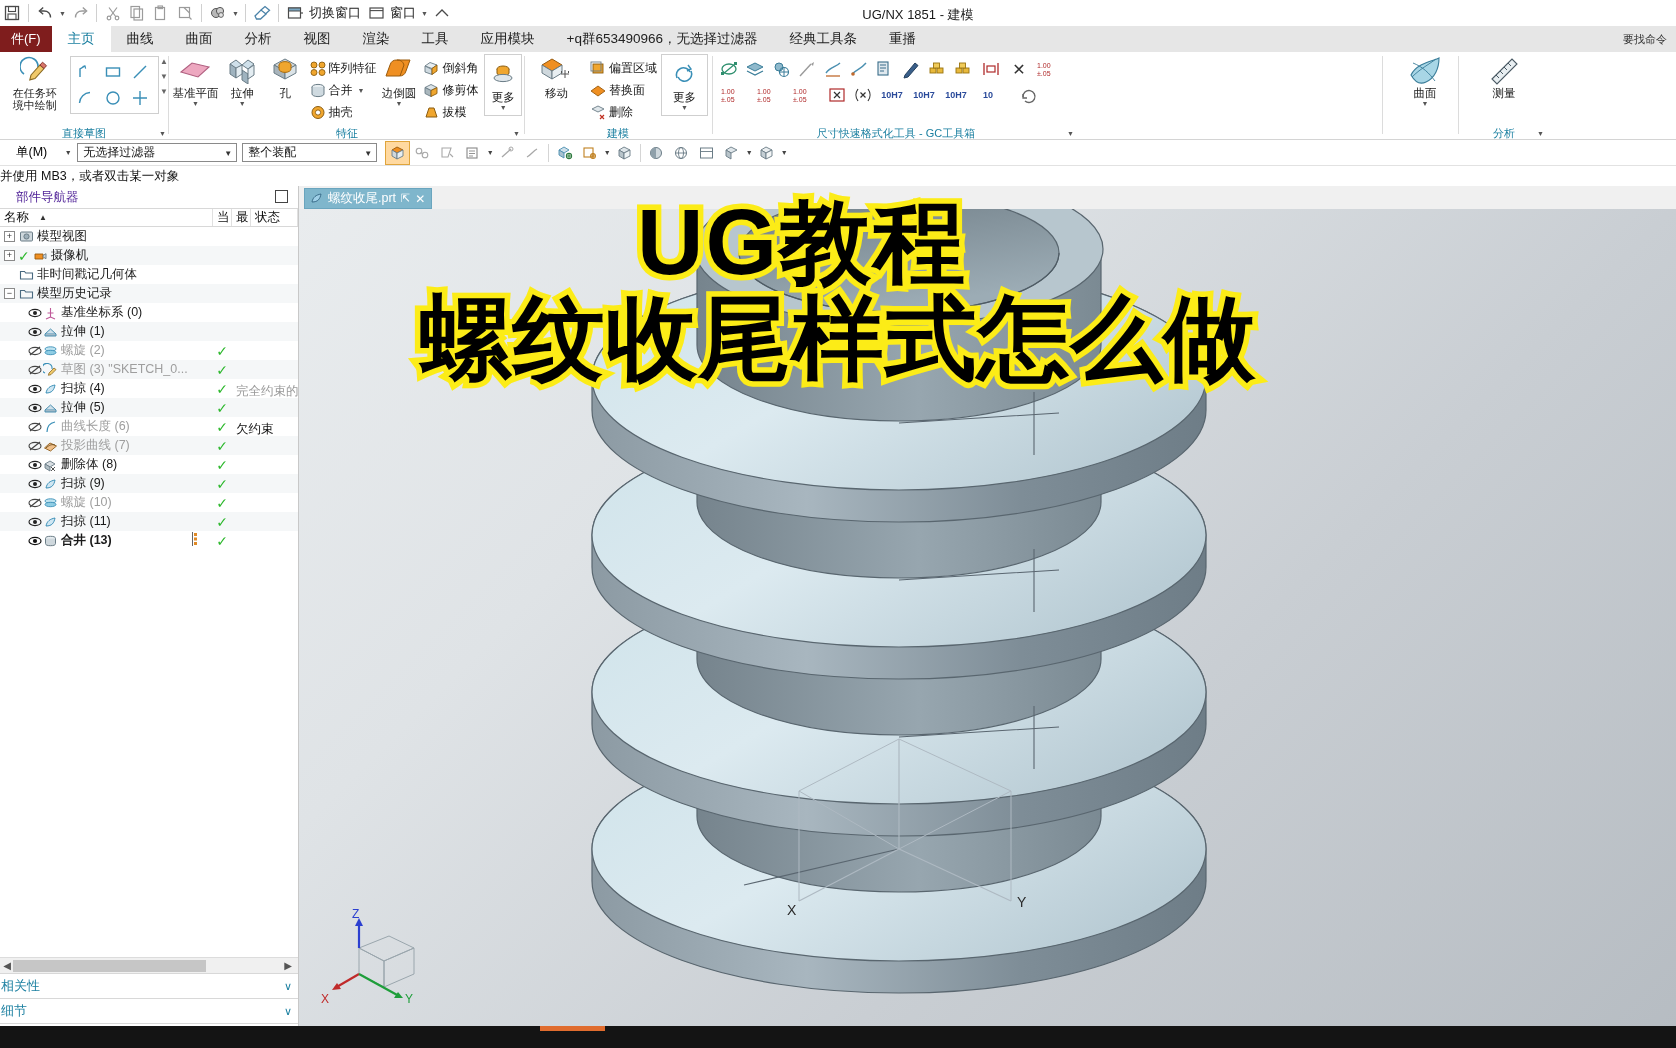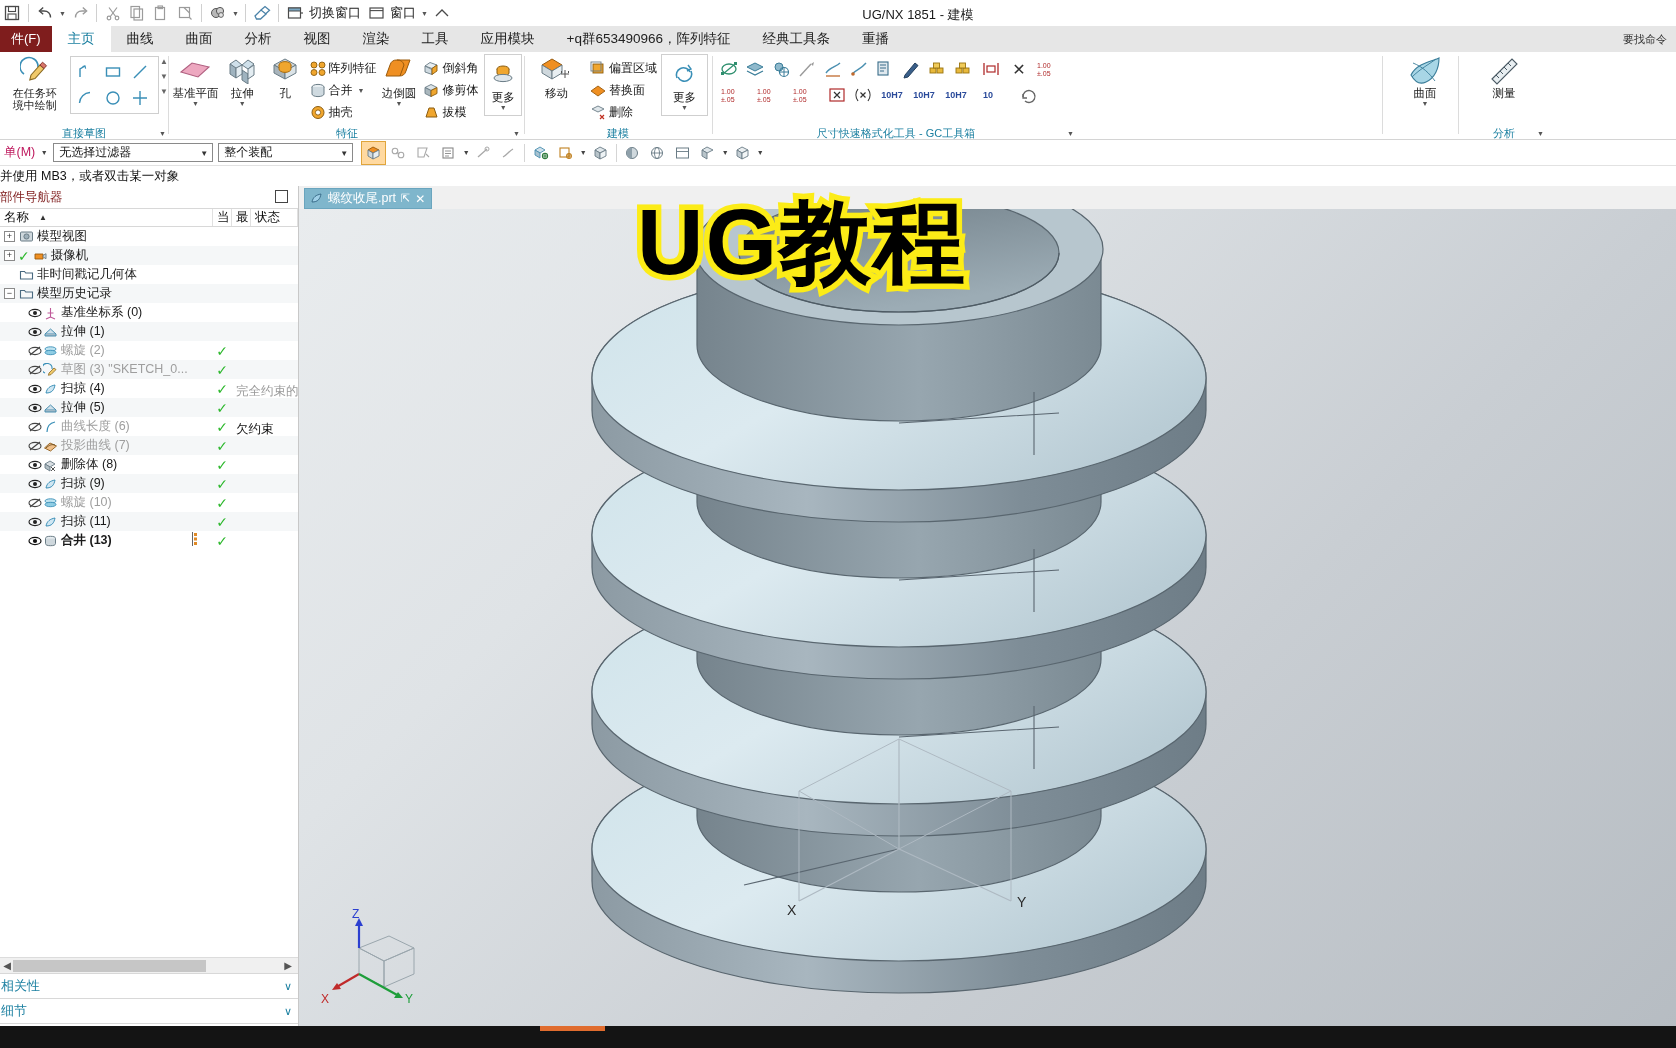--- a/index.html
+++ b/index.html
@@ -104,21 +104,21 @@
   .iconbtn {
     width: 26px; height: 26px; display: flex; align-items: center; justify-content: center;
   }
 
   
   .selbar {
     position: absolute; top: 140px; left: 0; width: 1676px; height: 26px;
     background: #ffffff; display: flex; align-items: center;
     border-bottom: 1px solid #e2e2e2;
   }
-  .sel-label { font-size: 12.5px; color: #be185d; padding: 0 4px; white-space: nowrap; }
+  .sel-label { font-size: 12.5px; color: #000000; padding: 0 16px; white-space: nowrap; }
   .sel-combo {
     height: 19px; border: 1px solid #8a8a8a; background: #fff;
     display: flex; align-items: center; font-size: 12px; color: #111;
     padding-left: 5px; position: relative;
   }
   .sel-combo .cb-caret {
     position: absolute; right: 4px; top: 0; height: 19px;
     display: flex; align-items: center; font-size: 8px; color: #333;
   }
   .sb-ic { width: 25px; height: 24px; display: flex; align-items: center; justify-content: center; }
@@ -134,21 +134,21 @@
   }
 
   
   .dock {
     position: absolute; top: 186px; left: 0; width: 299px; height: 862px;
     background: #ffffff; border-right: 1px solid #c8c8c8;
     display: flex; flex-direction: column;
   }
   .dock-title {
     height: 22px; display: flex; align-items: center;
-    font-size: 12.5px; color: #7f1d1d; padding-left: 0px; position: relative;
+    font-size: 12.5px; color: #4c1d95; padding-left: 16px; position: relative;
   }
   .dock-title .pin {
     position: absolute; right: 10px; top: 4px; width: 13px; height: 13px;
     border: 1.4px solid #444;
   }
   .pn-header {
     height: 19px; display: flex; align-items: center;
     border-top: 1px solid #d8d8d8; border-bottom: 1px solid #d8d8d8;
     background: #ffffff; font-size: 12.5px;
   }
@@ -371,21 +371,21 @@
   <div class="tabstrip">
     <div class="file-tab">件(F)</div>
     <div class="rtab active">主页</div>
     <div class="rtab">曲线</div>
     <div class="rtab">曲面</div>
     <div class="rtab">分析</div>
     <div class="rtab">视图</div>
     <div class="rtab">渲染</div>
     <div class="rtab">工具</div>
     <div class="rtab">应用模块</div>
-    <div class="rtab">+q群653490966，阵列特征</div>
+    <div class="rtab">+q群653490966，无选择过滤器</div>
     <div class="rtab">经典工具条</div>
     <div class="rtab">重播</div>
   </div>
   <div class="tab-right">要找命令</div>
 
   <div class="ribbon">
 
     <div class="rgroup" style="left:0px; width:168px;">
       <div class="rgroup-body">
         <div class="bigbtn" style="width:62px; margin-left:4px;">
@@ -1352,19 +1352,22 @@
         <path d="M84 90 l-9 0 l4 -6 z" fill="#1e9e3a"></path>
         <text x="86" y="95" font-size="12" fill="#1e9e3a" font-family="Liberation Sans">Y</text>
       </svg>
     </div>
   </div>
 
   <div class="caption">
     <div class="cap-line1">
       <span class="cap-pos2">UG教程</span>
     </div>
+    <div class="cap-line2">
+      <span>螺纹收尾样式怎么做</span>
+    </div>
   </div>
 
   <div class="blackbar">
     <div class="pb"></div>
   </div>
 
 </div>
 
 </body></html>

